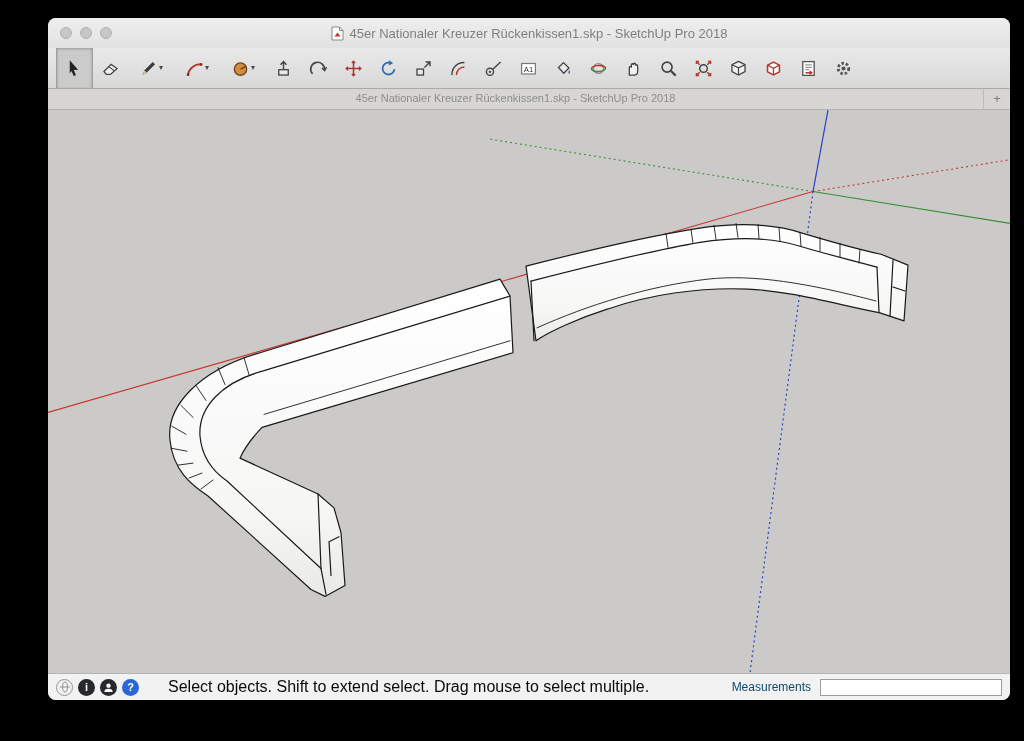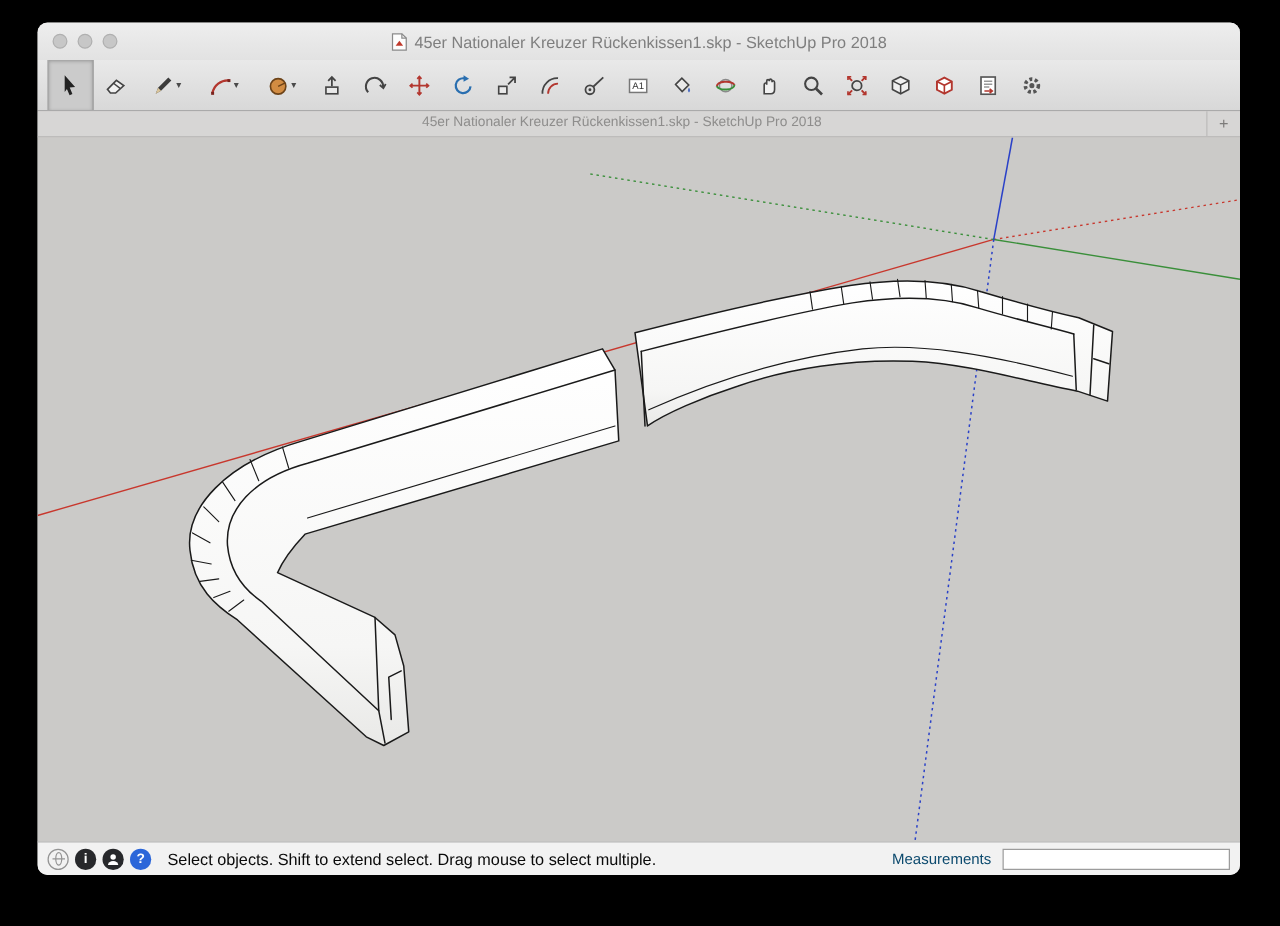--- a/index.html
+++ b/index.html
@@ -1,17 +1,17 @@
 <!DOCTYPE html>
 <html><head>
 <meta charset="utf-8">
 <style>
   html,body{margin:0;padding:0;background:#000;width:1024px;height:741px;overflow:hidden;
             font-family:"Liberation Sans", sans-serif;}
-  .window{position:absolute;left:30px;top:18px;width:962px;height:682px;border-radius:8px;
+  .window{position:absolute;left:48px;top:18px;width:962px;height:682px;border-radius:8px;
           overflow:hidden;display:flex;flex-direction:column;background:#cccbc9;
           box-shadow:0 10px 30px rgba(0,0,0,.6);}
   
   .titlebar{height:30px;flex:0 0 30px;background:linear-gradient(#eeeeee,#e2e2e2);
             display:flex;align-items:center;position:relative;}
   .lights{display:flex;gap:8px;margin-left:12px;}
   .light{width:12px;height:12px;border-radius:50%;background:#c7c7c7;border:1px solid #b0b0b0;box-sizing:border-box;}
   .titlewrap{position:absolute;left:0;right:0;display:flex;justify-content:center;align-items:center;gap:6px;pointer-events:none;}
   .title{font-size:13px;color:#7f7f7f;}
   
@@ -32,21 +32,21 @@
   .viewport{flex:1 1 auto;position:relative;background:#cbcac8;}
   .viewport svg{position:absolute;inset:0;width:100%;height:100%;}
   
   .statusbar{height:26px;flex:0 0 26px;background:#f2f2f2;border-top:1px solid #b3b3b3;
              display:flex;align-items:center;padding:0 8px;gap:5px;}
   .sicon{width:17px;height:17px;border-radius:50%;display:flex;align-items:center;justify-content:center;
          font-size:11px;font-weight:bold;flex:0 0 17px;}
   .sicon.ring{border:1.5px solid #949494;color:#949494;box-sizing:border-box;}
   .sicon.dark{background:#27282b;color:#fff;}
   .sicon.blue{background:#2b66d9;color:#fff;}
-  .smsg{font-size:13px;color:#0a0a0a;margin-left:8px;}
+  .smsg{font-size:16px;color:#0a0a0a;margin-left:24px;}
   .spacer{flex:1;}
   .mlabel{font-size:12px;color:#0c4a6e;margin-right:4px;}
   .minput{width:182px;height:17px;border:1px solid #9c9c9c;background:#fff;font-size:11px;
           font-family:"Liberation Sans",sans-serif;box-sizing:border-box;}
 </style>
 </head>
 <body>
 
 <div class="window">
 

